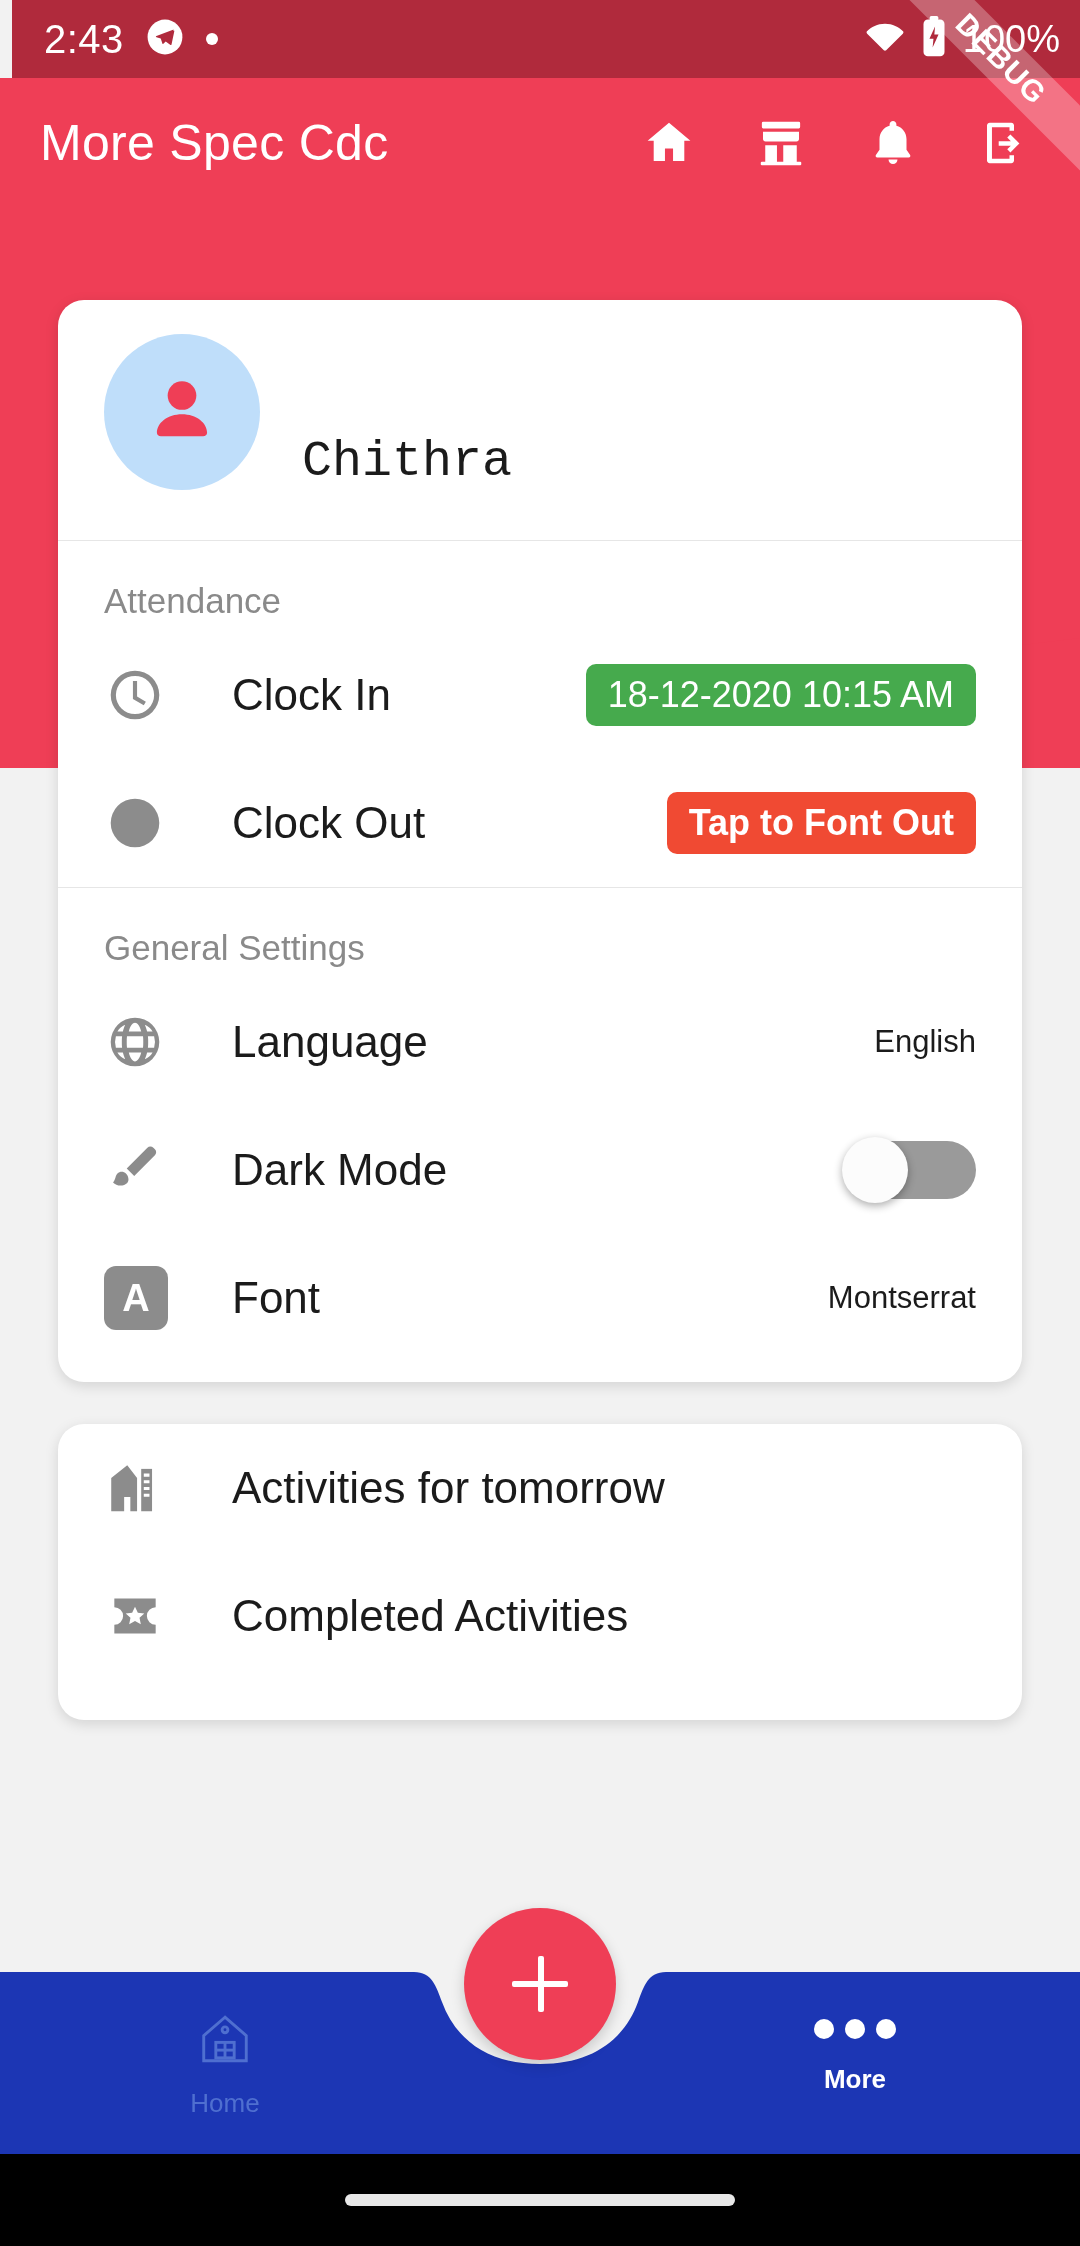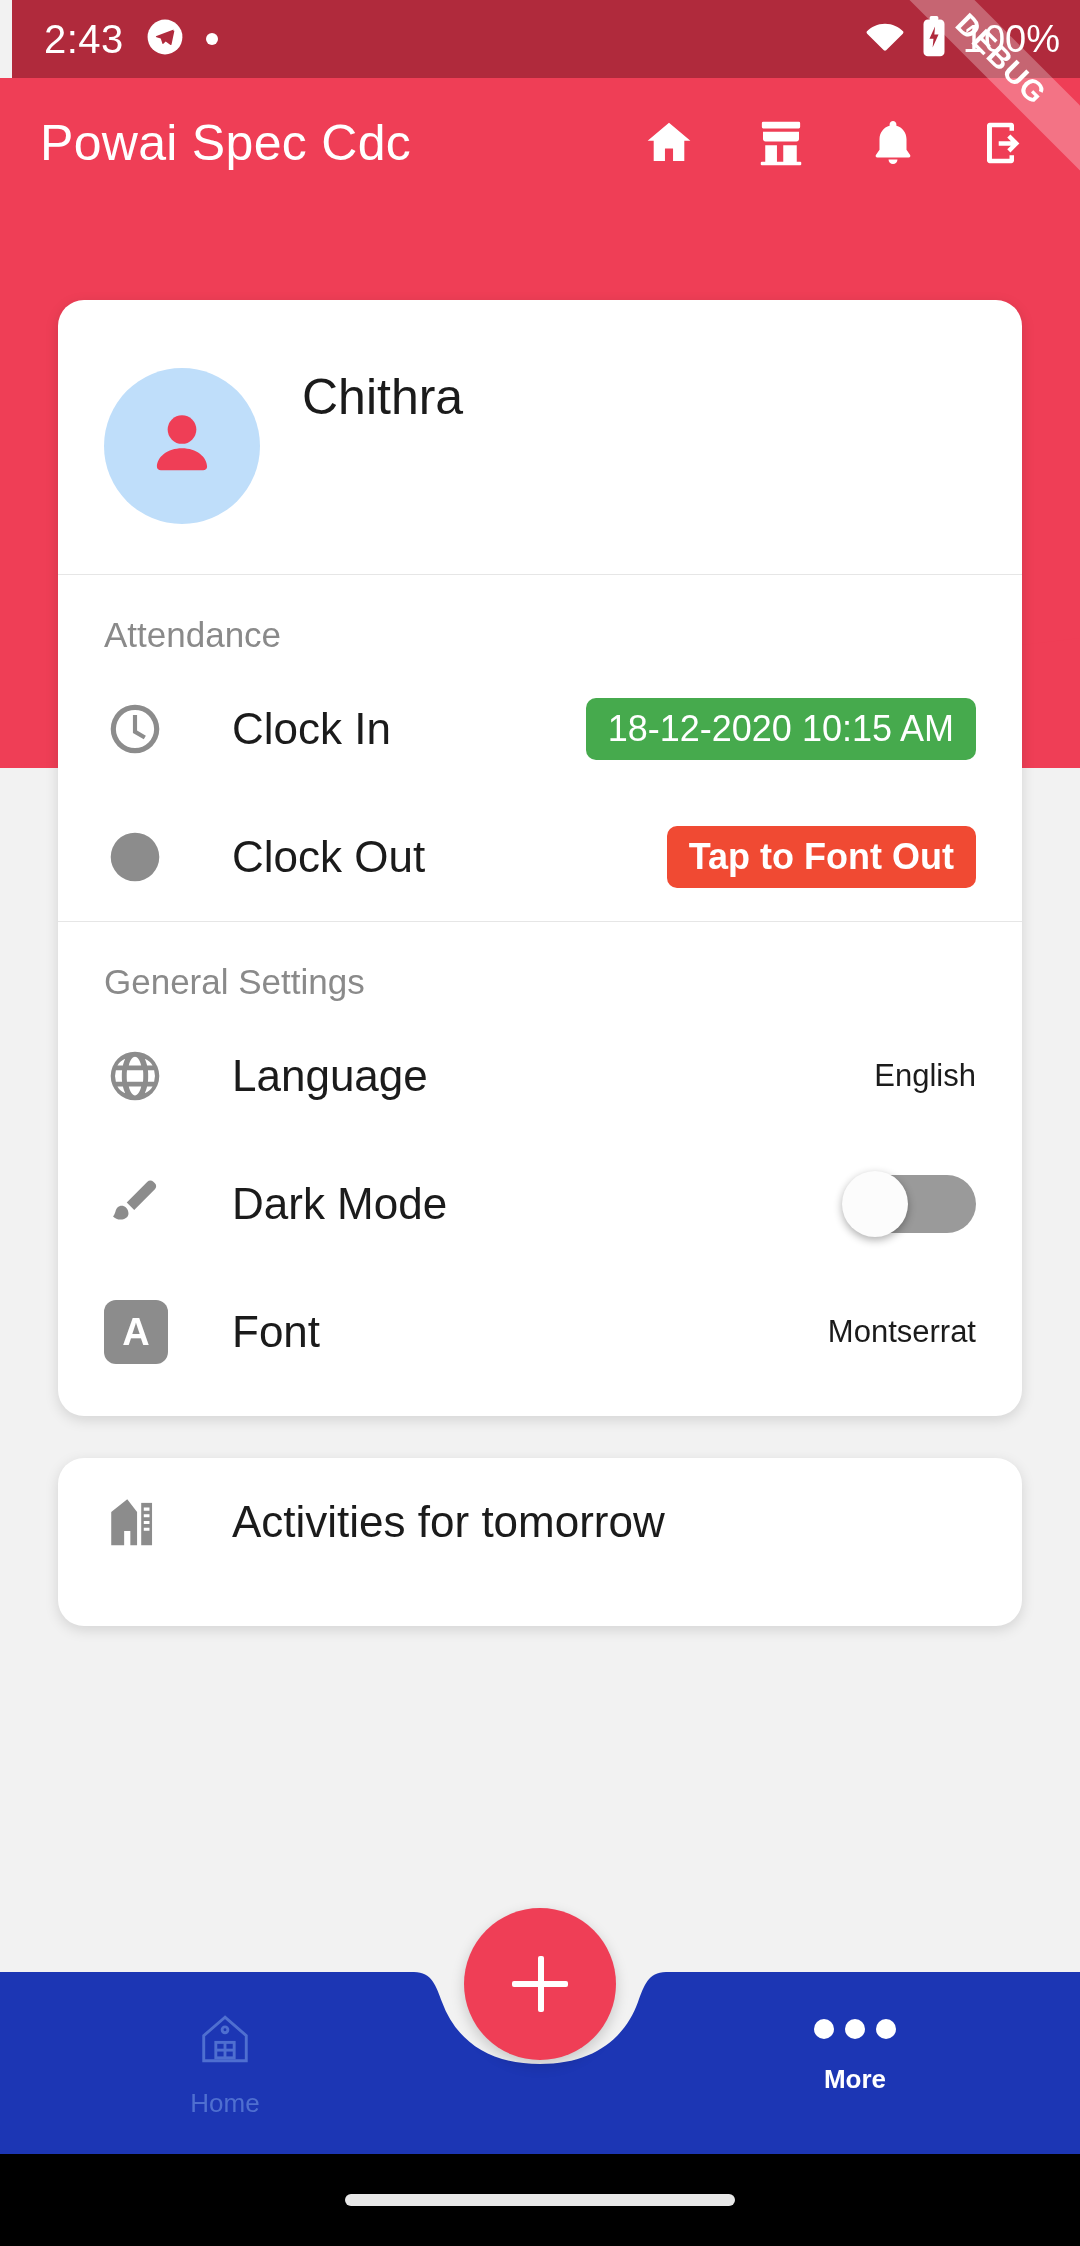--- a/index.html
+++ b/index.html
@@ -62,21 +62,21 @@
   .content{ position:absolute; top:208px; left:0; width:1080px; bottom:0; z-index:10; }
 
   .card{
     background:#fff; border-radius:26px; margin:92px 58px 0 58px;
     box-shadow:0 4px 14px rgba(0,0,0,.13);
     position:relative; z-index:12;
   }
   .card + .card{ margin-top:42px; }
 
   
-  .profile{ display:flex; align-items:flex-start; padding:68px 46px 50px 46px; }
+  .profile{ display:flex; align-items:flex-end; padding:34px 46px 50px 46px;font-family:Liberation Mono, monospace; }
   .avatar{
     width:156px; height:156px; border-radius:50%; background:#bfdefa;
     display:flex; align-items:center; justify-content:center; flex:0 0 auto;
   }
   .avatar svg{ fill:#ef3e56; }
   .profile-name{ font-size:50px; color:#1b1b1b; margin-left:42px; }
 
   .divider{ height:1px; background:#e6e6e6; margin:0; }
 
   .section-title{
@@ -192,21 +192,21 @@
       </span>
       <span class="sb-batt-txt">100%</span>
     </div>
   </div>
 
   <div class="debug-ribbon">
     <div class="band">DEBUG</div>
   </div>
 
   <div class="appbar">
-    <div class="appbar-title">Powai Spec Cdc</div>
+    <div class="appbar-title">More Spec Cdc</div>
     <div class="appbar-actions">
       <span class="ico">
         <svg width="54" height="54" viewBox="0 0 24 24">
             <path d="M12 3 2.5 11h2.7v9h5v-5.6h3.6V20h5v-9h2.7z"></path>
           </svg>
       </span>
       <span class="ico">
         <svg width="54" height="54" viewBox="0 0 24 24">
             <rect x="3.5" y="2.5" width="17" height="3" rx=".6"></rect>
             <path d="M4 7h16v3.2c0 .6-.5 1.1-1.1 1.1H5.1c-.6 0-1.1-.5-1.1-1.1z"></path>
@@ -319,20 +319,29 @@
     <div class="card">
       <div class="row">
         <div class="row-icon">
           <svg width="62" height="62" viewBox="0 0 24 24">
               <path d="M9 3.2 2.8 8.1V21h5v-5.5h2.4V21h2.6V8.1z"></path>
               <path d="M14.4 4.6h4.2V21h-4.2z"></path>
               <path d="M15.4 6.4h2.2v1.2h-2.2zM15.4 9h2.2v1.2h-2.2zM15.4 11.6h2.2v1.2h-2.2zM15.4 14.2h2.2v1.2h-2.2z" fill="#fff"></path>
             </svg>
         </div>
         <div class="row-label">Activities for tomorrow</div>
+      </div>
+      <div class="row">
+        <div class="row-icon">
+          <svg width="62" height="62" viewBox="0 0 24 24">
+              <path d="M4 5.2h16v3.4a3.4 3.4 0 0 0 0 6.8v3.4H4v-3.4a3.4 3.4 0 0 0 0-6.8z"></path>
+              <path d="m12 8.4 1.1 2.3 2.5.3-1.85 1.7.5 2.5L12 13.95l-2.25 1.25.5-2.5L8.4 11l2.5-.3z" fill="#fff"></path>
+            </svg>
+        </div>
+        <div class="row-label">Completed Activities</div>
       </div>
       <div style="height:40px"></div>
     </div>
 
   </div>
 
   <div class="bottomnav">
     <div class="bn-shape">
       <svg width="1080" height="182" viewBox="0 0 1080 182" preserveAspectRatio="none">
         <path d="M0 0 H414 c18 0 22 14 28 30 c14 38 46 62 98 62 s84-24 98-62 c6-16 10-30 28-30 H1080 V182 H0 Z" fill="#1c36b4"></path>

